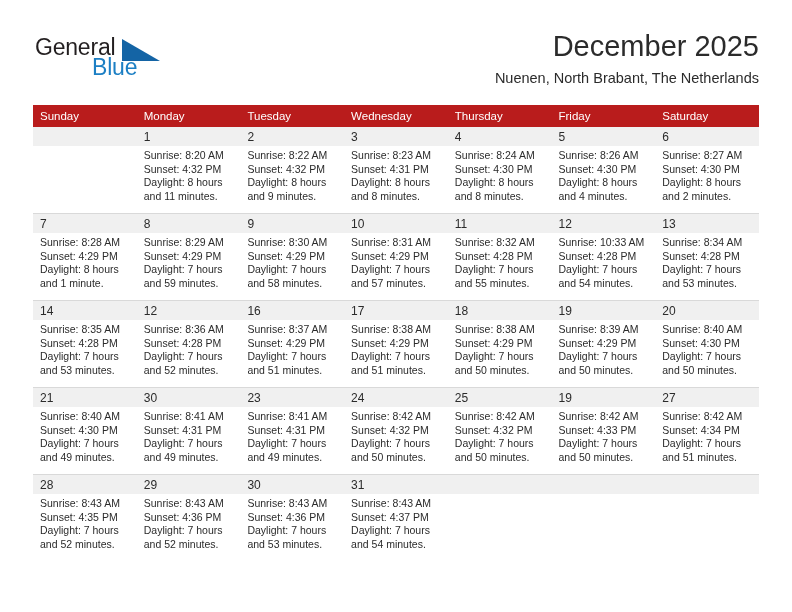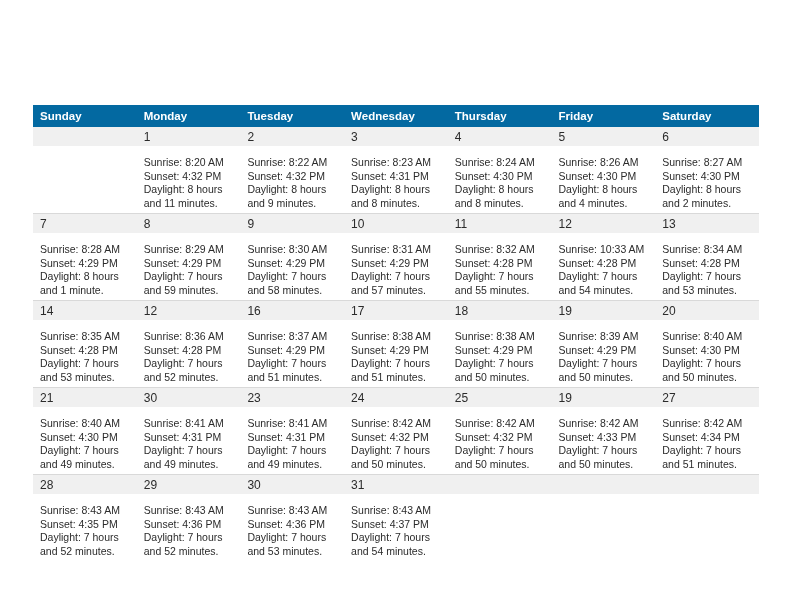--- a/index.html
+++ b/index.html
@@ -90,24 +90,24 @@
   
   .calendar {
     position: absolute;
     left: 33px;
     top: 105px;
     width: 726px;
     border-collapse: collapse;
     table-layout: fixed;
   }
   .calendar th {
-    background: #0369a1;
+    background: #b91c1c;
     color: #ffffff;
     font-size: 11.5px;
-    font-weight: bold;
+    font-weight: normal;
     text-align: left;
     padding: 5px 0 5px 7px;
     height: 11px;
     border: none;
   }
   .calendar td {
     vertical-align: top;
     padding: 0;
     border: none;
     width: 103.71px;
@@ -125,21 +125,21 @@
     font-size: 12px;
     color: #2b2b2b;
     line-height: 17px;
     padding-top: 2px;
     height: 17px;
   }
   .info {
     font-size: 10.5px;
     color: #2b2b2b;
     line-height: 13.6px;
-    padding-top: 10px;
+    padding-top: 3px;
   }
   .info div { white-space: nowrap; }
 
   
   tr.week-shaded td .daynum-band {
     background: #f0f0f0;
   }
   .daynum-band {
     padding: 0 7px;
   }
@@ -148,20 +148,34 @@
   }
   .row-sep td {
     border-top: 1px solid #d9d9d9;
   }
 </style>
 </head>
 <body>
 
 <div class="page">
 
+  <div class="header">
+
+    <div class="brand">
+      <span class="brand-general">General</span>
+      <span class="brand-triangle"></span>
+      <span class="brand-blue">Blue</span>
+    </div>
+
+    <div class="title-block">
+      <div class="cal-title">December 2025</div>
+      <div class="cal-subtitle">Nuenen, North Brabant, The Netherlands</div>
+    </div>
+
+  </div>
 
   <table class="calendar">
     <thead>
       <tr>
         <th>Sunday</th>
         <th>Monday</th>
         <th>Tuesday</th>
         <th>Wednesday</th>
         <th>Thursday</th>
         <th>Friday</th>

